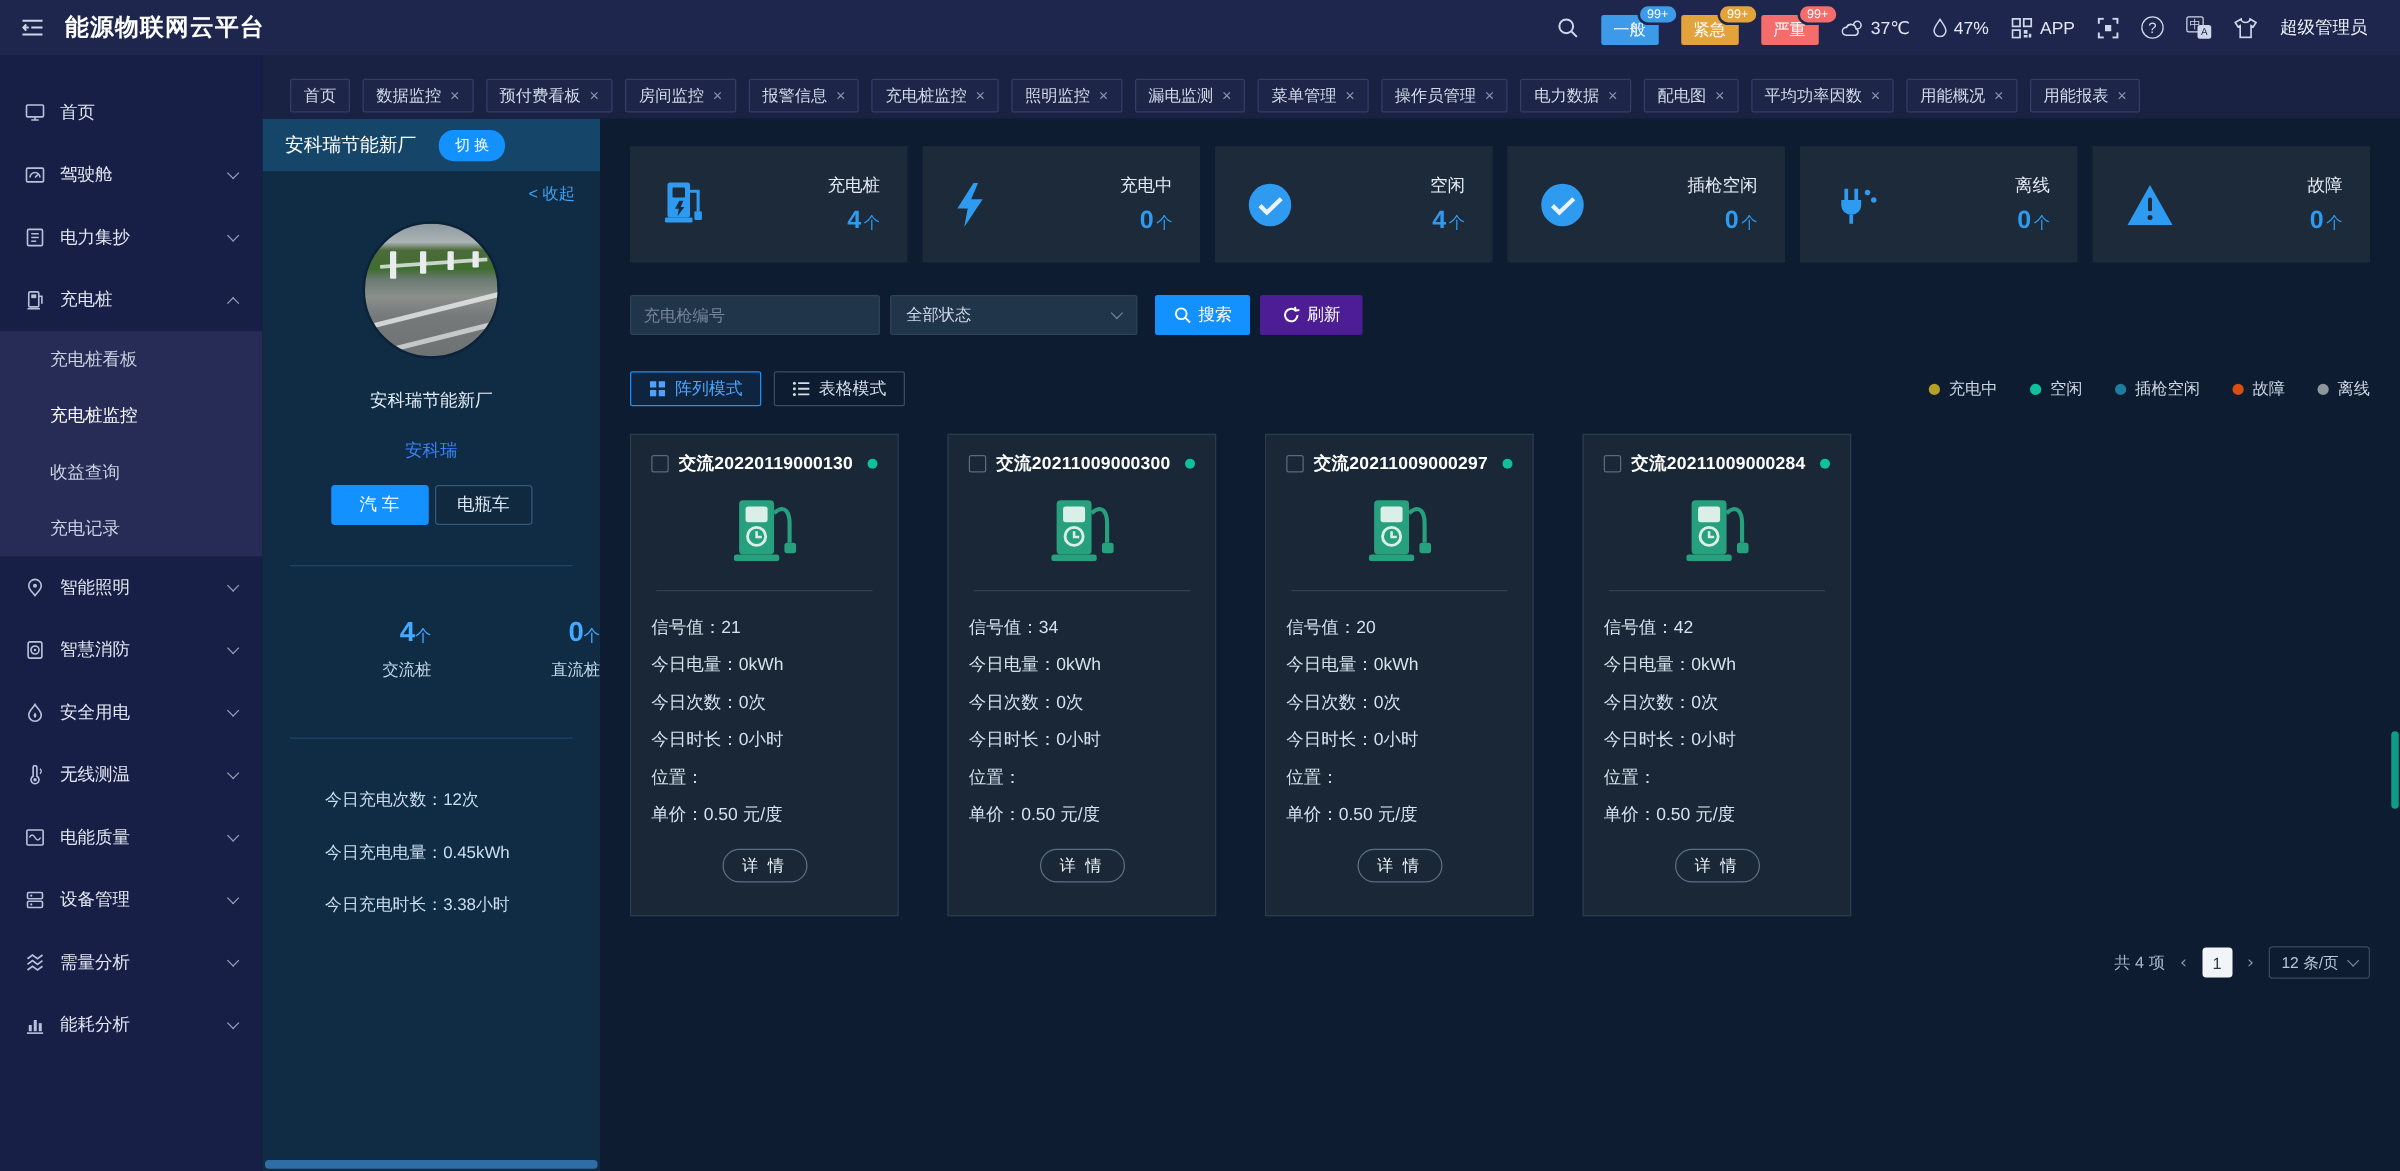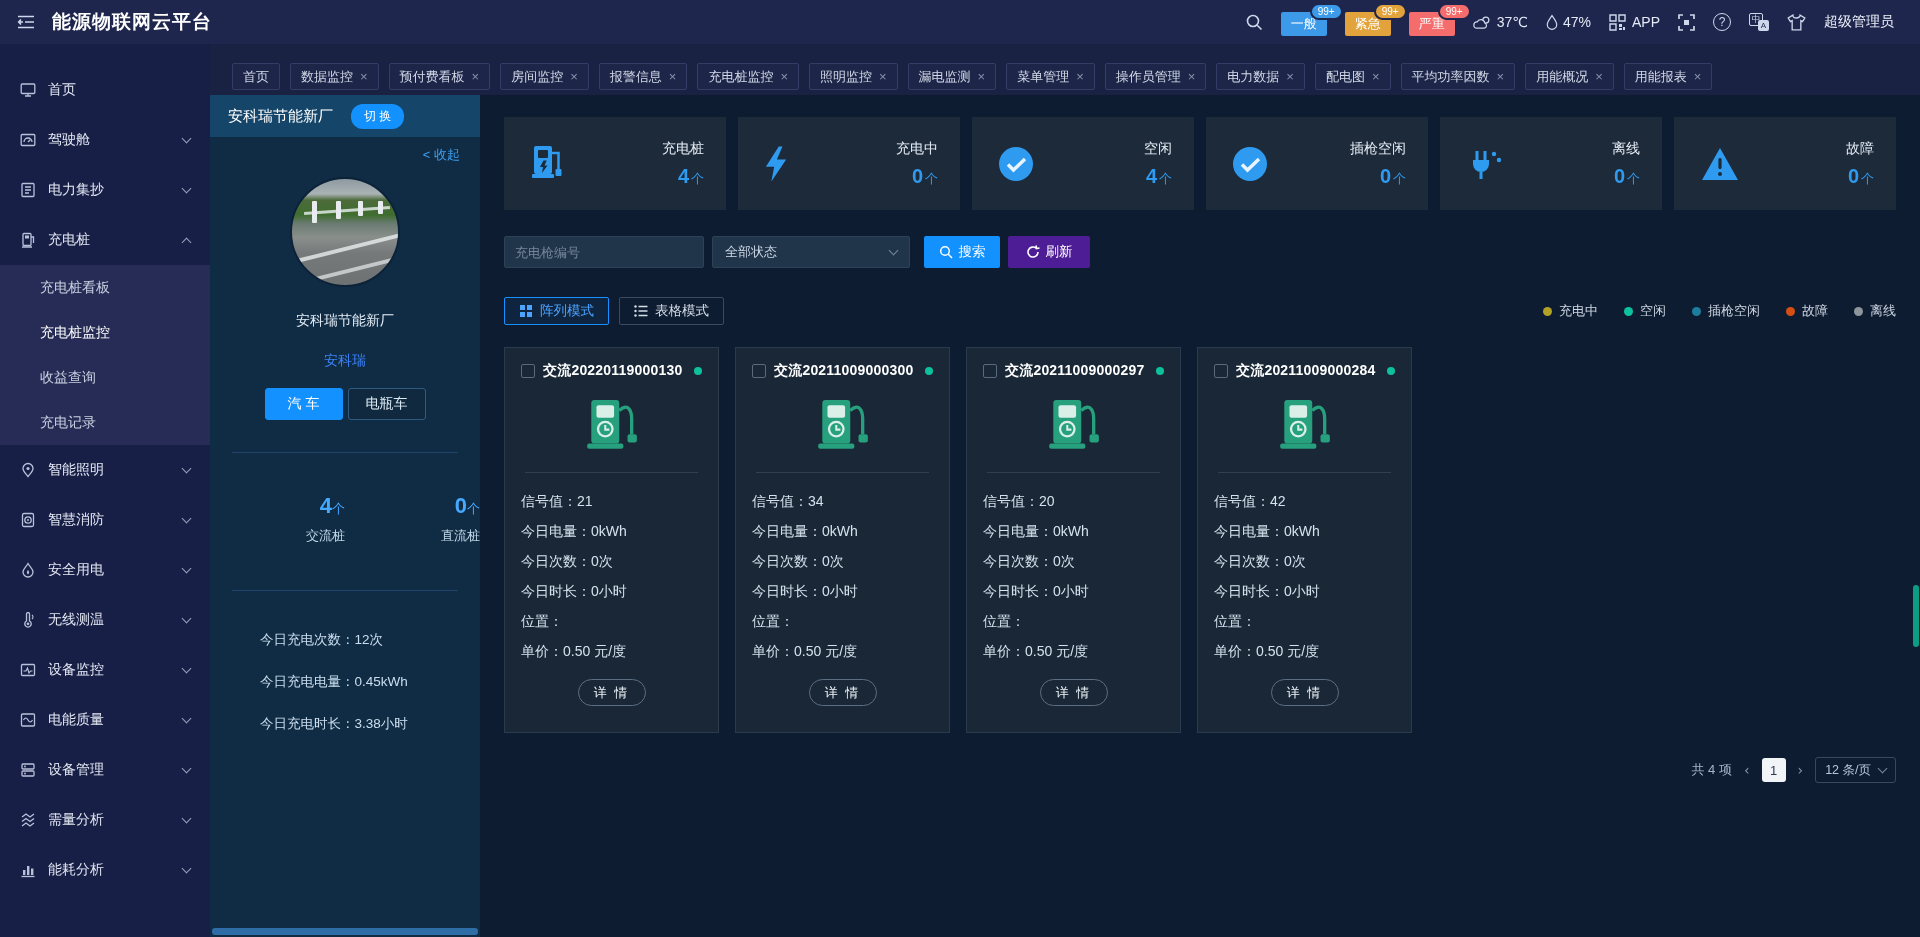--- a/index.html
+++ b/index.html
@@ -94,21 +94,21 @@
 .btn.refresh{width:82px;background:#4c1d95}
 
 .mode-row{margin-top:29px;display:flex;align-items:center}
 .mode-btn{height:28px;display:flex;align-items:center;gap:7px;padding:0 14px;font-size:13.5px;border:1px solid #3c4a5e;border-radius:2px;color:#d5dde8;cursor:pointer;background:transparent}
 .mode-btn.active{border-color:#1890ff;color:#4da3ff;background:rgba(24,144,255,.07)}
 .mode-btn + .mode-btn{margin-left:10px}
 .legend{margin-left:auto;display:flex;gap:26px;align-items:center}
 .lg-item{display:flex;align-items:center;gap:7px;font-size:13px;color:#cdd6e2}
 .lg-dot{width:9px;height:9px;border-radius:50%}
 
-.piles{margin-top:22px;display:flex;gap:16px}
+.piles{margin-top:22px;display:flex;gap:39px}
 .pile-card{width:215px;height:386px;background:#192736;border:1px solid #2b3b4e;padding:14px 16px 0}
 .pc-head{display:flex;align-items:center}
 .pc-check{width:14px;height:14px;border:1px solid #5a6a7c;border-radius:2px;flex:none;cursor:pointer;background:transparent}
 .pc-name{margin-left:8px;font-size:14px;font-weight:bold;color:#fff;letter-spacing:.2px}
 .pc-dot{margin-left:auto;width:8px;height:8px;border-radius:50%}
 .pc-iconwrap{height:92px;display:flex;align-items:center;justify-content:center}
 .pc-div{height:1px;background:#2e4052;margin:0 4px}
 .pc-rows{margin-top:13px}
 .pc-row{font-size:14px;color:#d5e2ee;height:30px;line-height:30px}
 .detail-btn{margin:13px auto 0;width:68px;height:27px;border:1px solid #5c6f82;border-radius:14px;display:flex;align-items:center;justify-content:center;font-size:13px;letter-spacing:2px;color:#eef4fa;cursor:pointer}
@@ -292,30 +292,20 @@
               <circle cx="8" cy="11.8" r="1.4" fill="#c7cfe6"></circle>
               <path d="M12 3 q2 2 0 4" stroke="#c7cfe6" stroke-width="1.1" fill="none"></path>
             </svg>
           </span>
         <span>无线测温</span>
         <span class="chev"></span>
       </div>
       <div class="side-item">
         <span class="si-icon">
             <svg width="16" height="16" viewBox="0 0 16 16">
-              <rect x="1.5" y="2.5" width="13" height="11" rx="1" fill="none" stroke="#c7cfe6" stroke-width="1.3"></rect>
-              <path d="M3.5 9 h2.5 l1.5 -3 1.5 5 1.5 -2 h2" stroke="#c7cfe6" stroke-width="1.2" fill="none"></path>
-            </svg>
-          </span>
-        <span>设备监控</span>
-        <span class="chev"></span>
-      </div>
-      <div class="side-item">
-        <span class="si-icon">
-            <svg width="16" height="16" viewBox="0 0 16 16">
               <rect x="1.5" y="2" width="13" height="12" rx="1" fill="none" stroke="#c7cfe6" stroke-width="1.3"></rect>
               <path d="M3.5 8 q2.2 -4 4.5 0 t4.5 0" stroke="#c7cfe6" stroke-width="1.2" fill="none"></path>
             </svg>
           </span>
         <span>电能质量</span>
         <span class="chev"></span>
       </div>
       <div class="side-item">
         <span class="si-icon">
             <svg width="16" height="16" viewBox="0 0 16 16">

